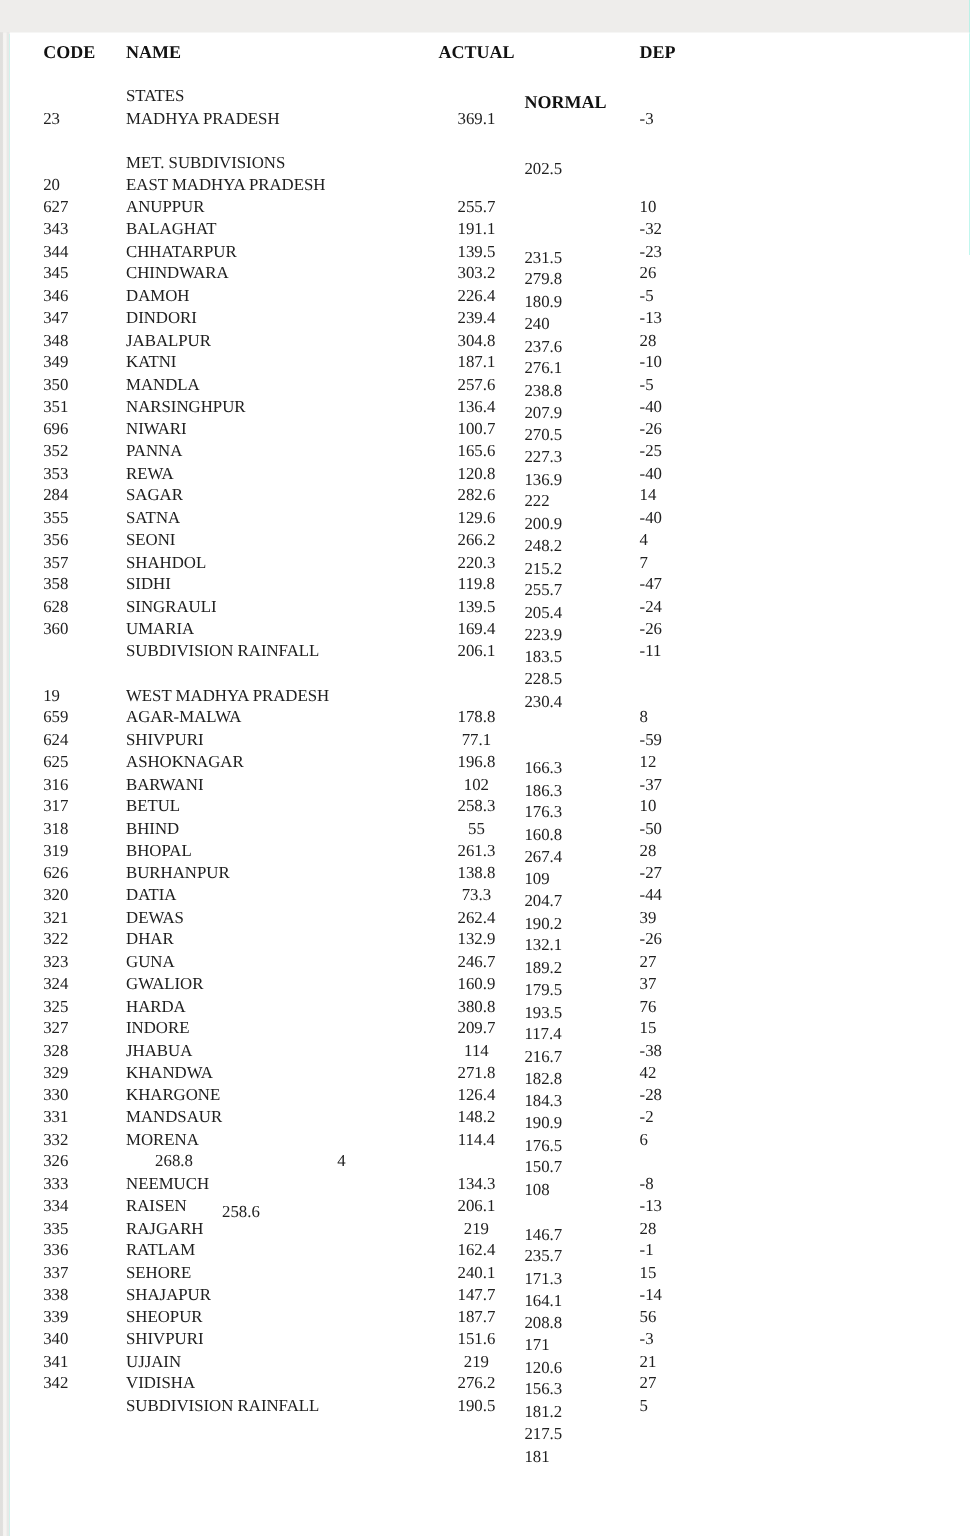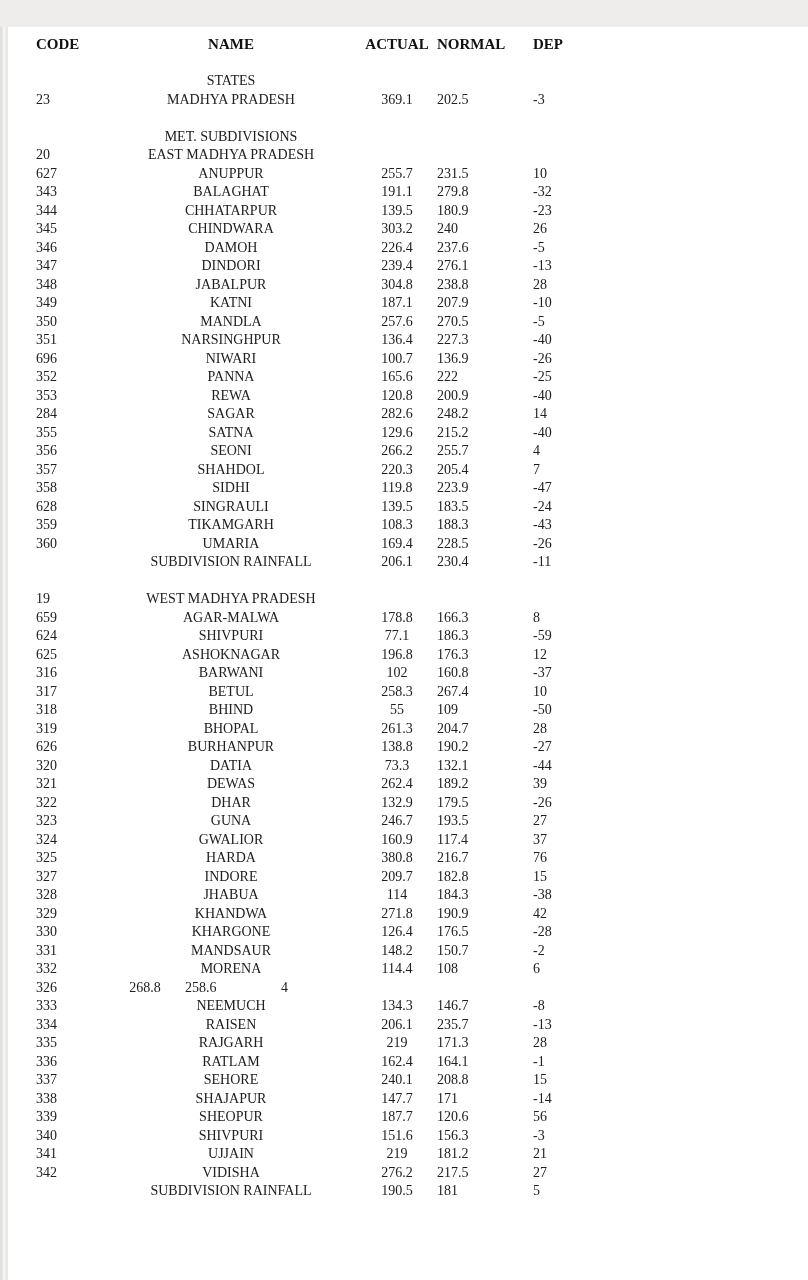--- a/index.html
+++ b/index.html
@@ -49,23 +49,23 @@
     line-height: 18.5px;
     font-size: 14px;
     white-space: nowrap;
   }
   .row.header {
     font-weight: bold;
     font-size: 15px;
     color: #111111;
   }
   .c-code   { width: 69px;  text-align: left;  flex: 0 0 auto; }
-  .c-name   { flex: 1 1 auto; text-align: center; overflow: hidden; }
+  .c-name   { flex: 1 1 auto; text-align: left; overflow: hidden; }
   .c-actual { width: 80px;  text-align: center; flex: 0 0 auto; }
-  .c-normal { width: 96px;  text-align: left; flex: 0 0 auto; }
+  .c-normal { width: 96px;  text-align: left; flex: 0 0 auto; margin-top: 42px; }
   .c-dep    { width: 67px;  flex: 0 0 auto; }
 </style>
 </head>
 <body>
 
 <div class="screen">
   <div class="frame-top"></div>
   <div class="frame-left"></div>
 
   <div class="doc">
@@ -235,27 +235,20 @@
             <div class="c-dep">-47</div>
           </div>
           <div class="row">
             <div class="c-code">628</div>
             <div class="c-name">SINGRAULI</div>
             <div class="c-actual">139.5</div>
             <div class="c-normal">183.5</div>
             <div class="c-dep">-24</div>
           </div>
           <div class="row">
-            <div class="c-code">359</div>
-            <div class="c-name">TIKAMGARH</div>
-            <div class="c-actual">108.3</div>
-            <div class="c-normal">188.3</div>
-            <div class="c-dep">-43</div>
-          </div>
-          <div class="row">
             <div class="c-code">360</div>
             <div class="c-name">UMARIA</div>
             <div class="c-actual">169.4</div>
             <div class="c-normal">228.5</div>
             <div class="c-dep">-26</div>
           </div>
           <div class="row">
             <div class="c-code"></div>
             <div class="c-name">SUBDIVISION RAINFALL</div>
             <div class="c-actual">206.1</div>

